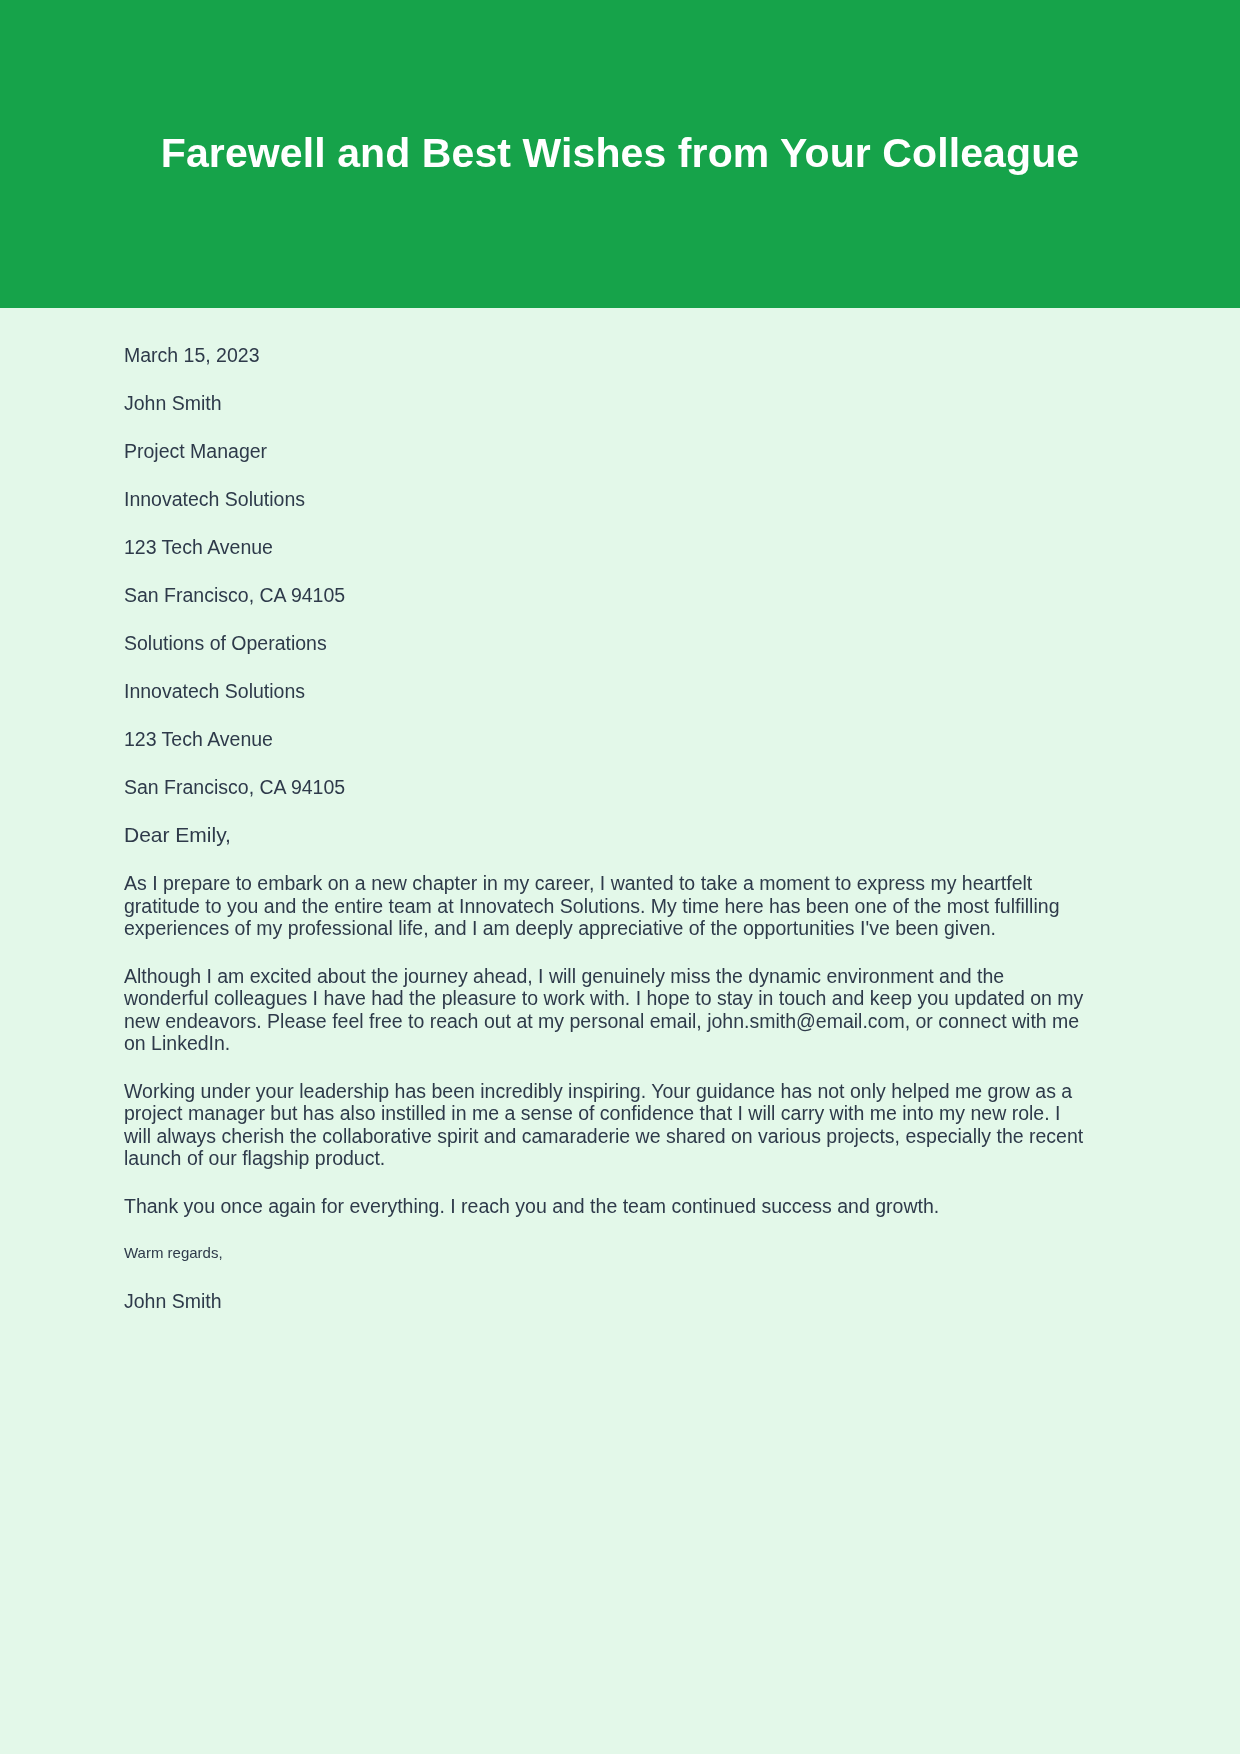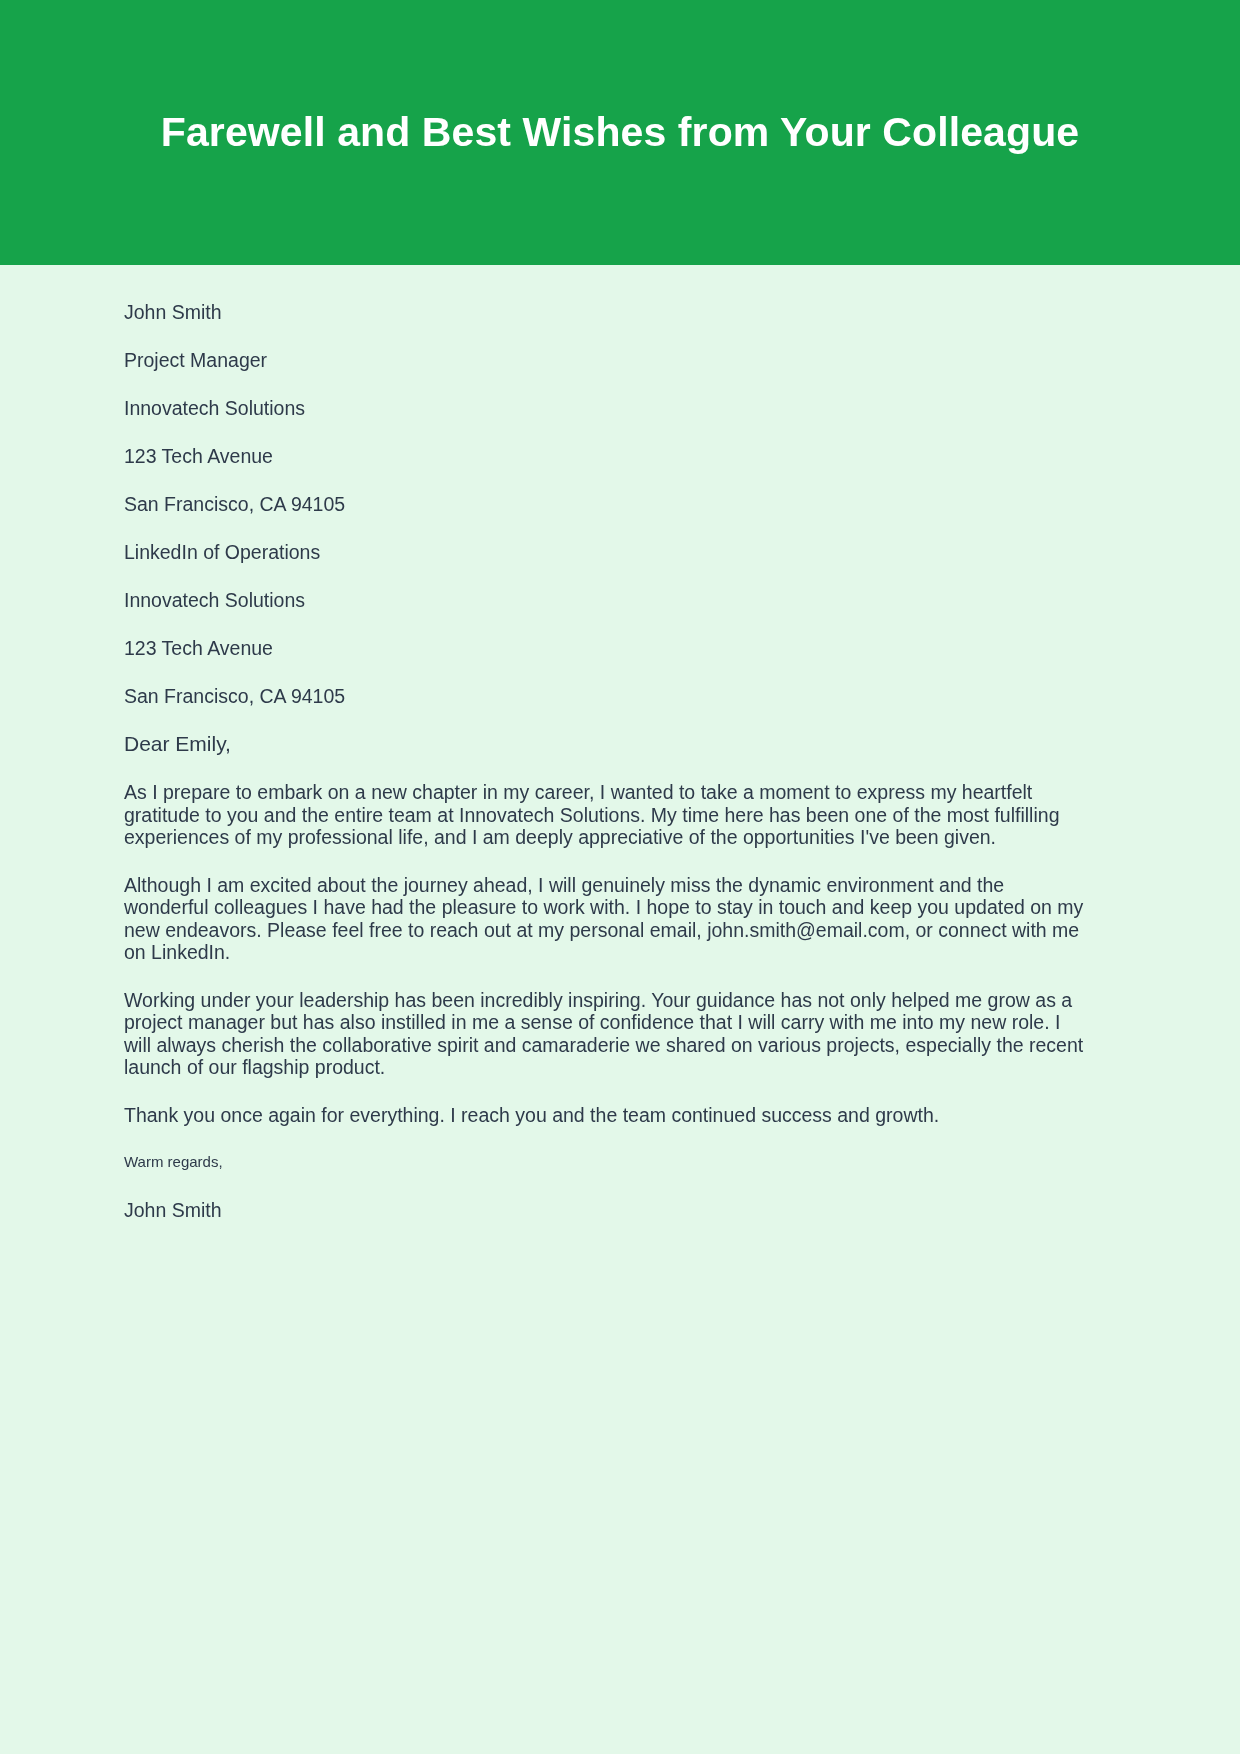--- a/index.html
+++ b/index.html
@@ -19,21 +19,21 @@
     position: relative;
     width: 1240px;
     height: 1754px;
     background: #e3f8e9;
     display: flex;
     flex-direction: column;
   }
   
   .letter-header {
     width: 100%;
-    height: 265px;
+    height: 308px;
     background: #16a34a;
     display: flex;
     align-items: center;
     justify-content: center;
     box-sizing: border-box;
     padding: 0 40px;
     flex: 0 0 auto;
   }
   .letter-title {
     margin: 0;
@@ -83,31 +83,34 @@
 <body>
 
 <div class="page">
 
   <header class="letter-header">
     <h1 class="letter-title">Farewell and Best Wishes from Your Colleague</h1>
   </header>
 
   <main class="letter-body">
 
+    <div class="letter-date-block">
+      <p class="addr-line">March 15, 2023</p>
+    </div>
 
     <div class="sender-block">
       <p class="addr-line">John Smith</p>
       <p class="addr-line">Project Manager</p>
       <p class="addr-line">Innovatech Solutions</p>
       <p class="addr-line">123 Tech Avenue</p>
       <p class="addr-line">San Francisco, CA 94105</p>
     </div>
 
     <div class="recipient-block">
-      <p class="addr-line">LinkedIn of Operations</p>
+      <p class="addr-line">Solutions of Operations</p>
       <p class="addr-line">Innovatech Solutions</p>
       <p class="addr-line">123 Tech Avenue</p>
       <p class="addr-line">San Francisco, CA 94105</p>
     </div>
 
     <p class="salutation">Dear Emily,</p>
 
     <div class="letter-paragraphs">
       <p class="para">As I prepare to embark on a new chapter in my career, I wanted to take a moment to express my heartfelt gratitude to you and the entire team at Innovatech Solutions. My time here has been one of the most fulfilling experiences of my professional life, and I am deeply appreciative of the opportunities I've been given.</p>
       <p class="para">Although I am excited about the journey ahead, I will genuinely miss the dynamic environment and the wonderful colleagues I have had the pleasure to work with. I hope to stay in touch and keep you updated on my new endeavors. Please feel free to reach out at my personal email, john.smith@email.com, or connect with me on LinkedIn.</p>

